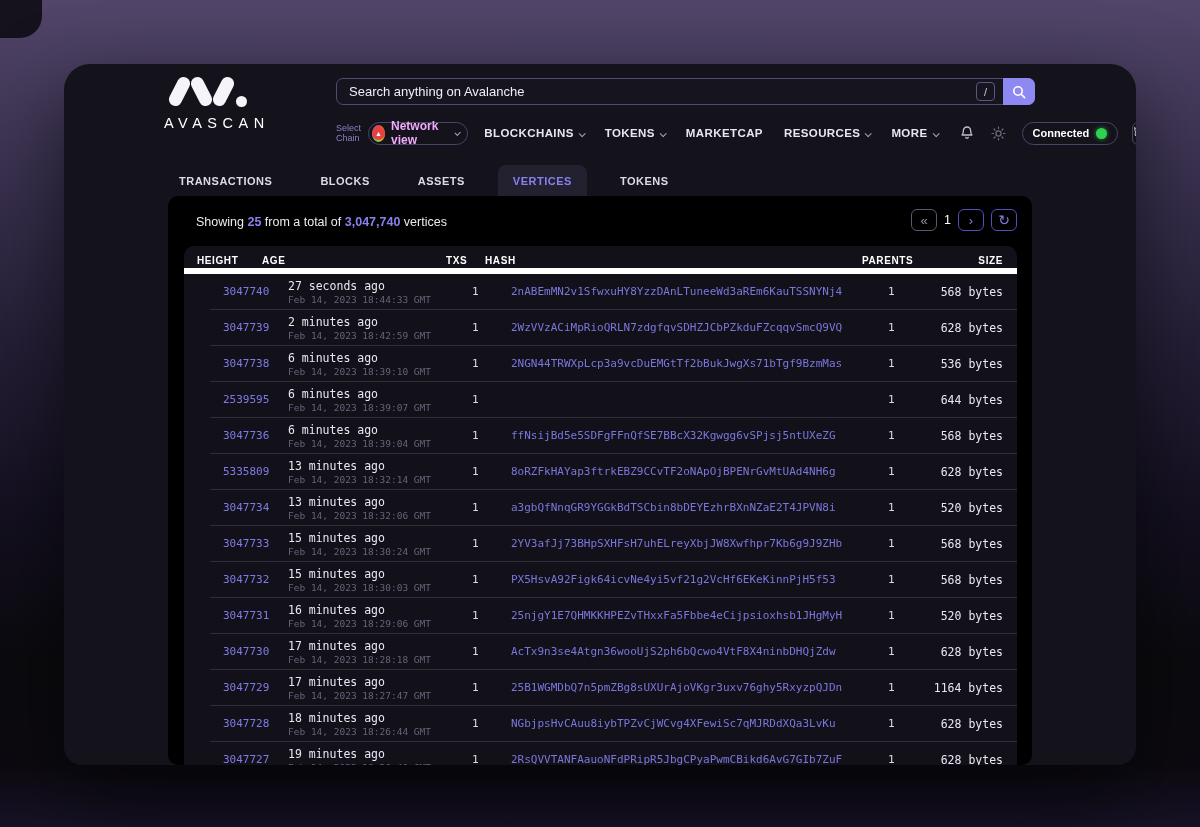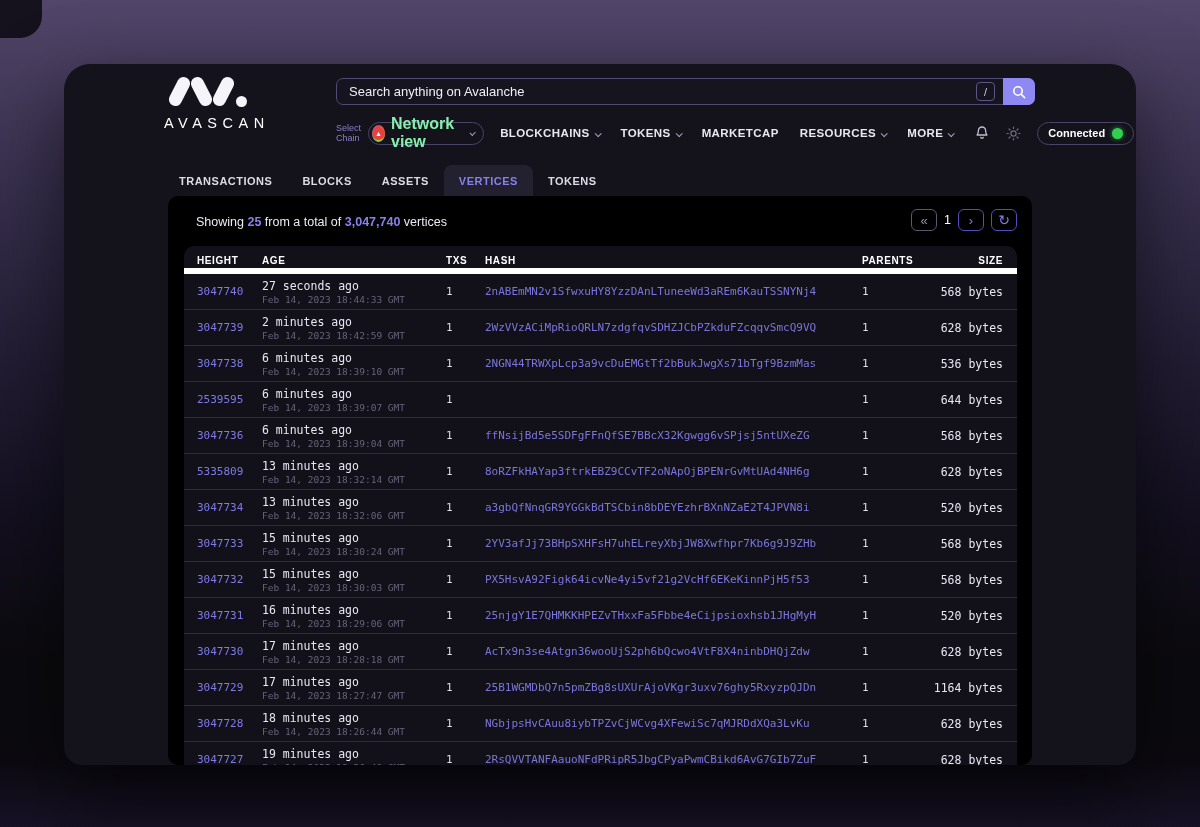--- a/index.html
+++ b/index.html
@@ -37,38 +37,38 @@
 
   
   .navrow{ position:absolute; left:272px; top:56px; width:700px; height:26px; display:flex; align-items:center; }
   .select-chain{ color:#8880cc; font-size:9px; margin-right:7px; }
   .net-pill{ height:23px; border:1px solid #4a4466; border-radius:13px; display:flex; align-items:center;
     padding:0 9px 0 3px; gap:6px; margin-right:16px; cursor:pointer; }
   .ava-ring{ width:17px; height:17px; border-radius:50%;
     background:conic-gradient(#e84142,#f5a623,#9ad321,#3aa0d8,#e84142); display:flex; align-items:center; justify-content:center; }
   .ava-core{ width:13px; height:13px; border-radius:50%; background:#e84142; color:#fff; font-size:7px;
     display:flex; align-items:center; justify-content:center; }
-  .net-label{ color:#86efac; font-size:16px; font-weight:600; }
+  .net-label{ color:#f0abfc; font-size:12px; font-weight:600; }
   .chev{ display:inline-block; width:5px; height:5px; border-right:1.5px solid currentColor;
     border-bottom:1.5px solid currentColor; transform:rotate(45deg) translateY(-1px); margin-left:5px; }
   .nav-item{ color:#e8e6f0; font-size:11.5px; font-weight:600; letter-spacing:.4px; margin-right:21px;
     cursor:pointer; white-space:nowrap; }
   .nav-item .chev{ color:#a7a3b8; }
   .icon-btn{ background:none; border:none; cursor:pointer; display:flex; align-items:center; }
   .bell-wrap{ margin-left:auto; margin-right:16px; }
   .sun-wrap{ margin-right:16px; }
   .connected-pill{ height:23px; border:1px solid #4a4466; border-radius:13px; display:flex; align-items:center;
     gap:7px; padding:0 10px; margin-right:14px; cursor:pointer; }
   .connected-label{ color:#fff; font-size:11px; font-weight:700; }
   .green-dot{ width:11px; height:11px; border-radius:50%; background:#2fd14e; box-shadow:0 0 5px rgba(47,209,78,.7); }
   .wallet-btn{ width:31px; height:23px; border:1px solid #4a4466; border-radius:6px; background:none;
     display:flex; align-items:center; justify-content:center; cursor:pointer; }
 
   
-  .tabs{ position:absolute; left:100px; top:101px; display:flex; height:31px; z-index:2; }
+  .tabs{ position:absolute; left:100px; top:101px; display:flex; height:31px; z-index:2;gap:18px; }
   .tab{ padding:0 15px; display:flex; align-items:center; color:#dddbe6; font-size:11px; font-weight:700;
     letter-spacing:.5px; cursor:pointer; border-radius:8px 8px 0 0; }
   .tab.active{ background:#232030; color:#8781ee; }
 
   
   .panel{ position:absolute; left:104px; top:132px; width:864px; height:569px;
     background:#000000; border-radius:10px; overflow:hidden; }
   .summary{ position:absolute; left:28px; top:19px; font-size:12.5px; color:#eceaf2; }
   .summary b{ color:#8781ee; font-weight:700; }
   .pager{ position:absolute; right:15px; top:13px; display:flex; align-items:center; gap:7px; }
@@ -76,21 +76,21 @@
     justify-content:center; font-size:13px; cursor:pointer; }
   .pg-first{ border:1px solid #5b5770; color:#9a96a8; }
   .pg-page{ color:#fff; font-size:12.5px; }
   .pg-next,.pg-refresh{ border:1px solid #534dbb; color:#847ee8; }
   .pg-refresh{ font-size:14px; }
 
   
   .table-card{ position:absolute; left:16px; top:50px; width:833px; background:#121019; border-radius:10px 10px 0 0; }
   .thead{ position:relative; height:28px; border-bottom:6px solid #ffffff; }
   .th{ position:absolute; top:9px; color:#fff; font-size:10px; font-weight:700; letter-spacing:.6px; }
-  .row{ position:relative; height:36px; border-bottom:1px solid #302d3b; font-family:"DejaVu Sans Mono", monospace; }
+  .row{ position:relative; height:36px; border-bottom:1px solid #302d3b; font-family:"DejaVu Sans Mono", monospace;margin-left:26px; }
   .col-height{ left:13px; }  .col-age{ left:78px; }  .col-txs{ left:262px; }
   .col-hash{ left:301px; }   .col-parents{ left:678px; }
   .th-size{ right:14px; }
   .c{ position:absolute; }
   .h-link{ left:13px; top:0; line-height:36px; color:#817be8; font-size:11px; cursor:pointer; }
   .age1{ left:78px; top:5px; color:#e9e7f2; font-size:11.5px; }
   .age2{ left:78px; top:20px; color:#67637a; font-size:9.5px; }
   .txs{ left:262px; top:0; line-height:36px; color:#dddbe8; font-size:11px; }
   .hash{ left:301px; top:0; line-height:36px; color:#7b76dd; font-size:11px; cursor:pointer; white-space:nowrap; }
   .parents{ left:678px; top:0; line-height:36px; color:#dddbe8; font-size:11px; }

